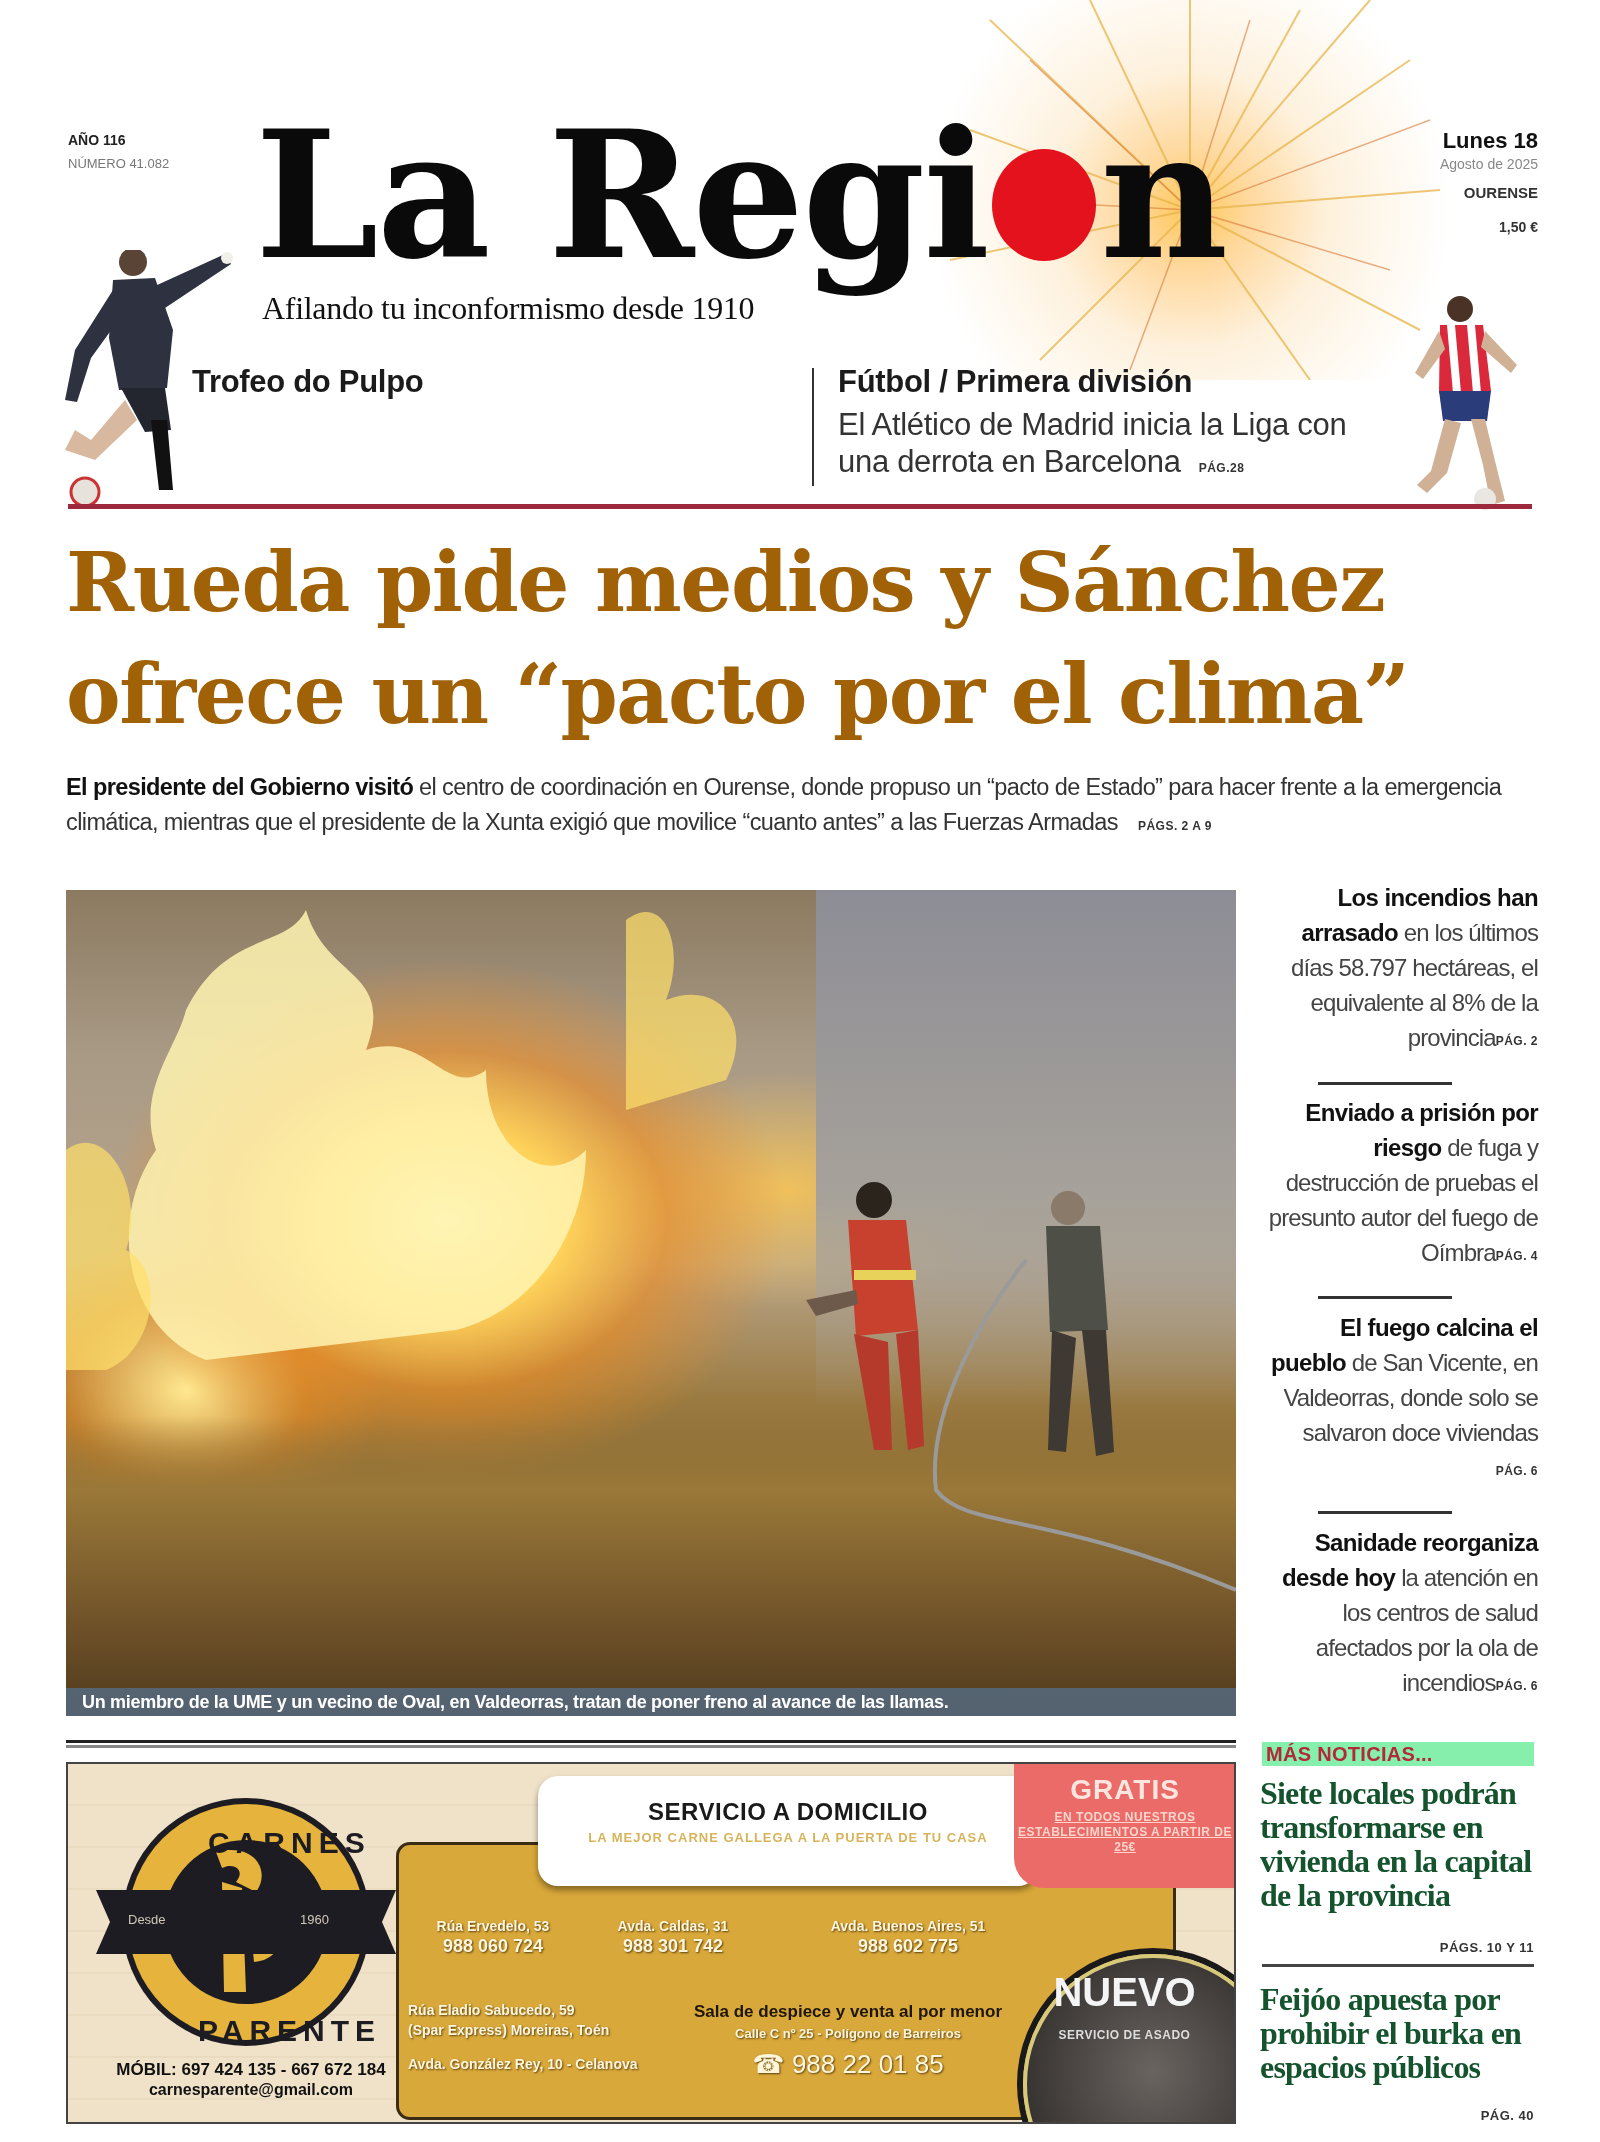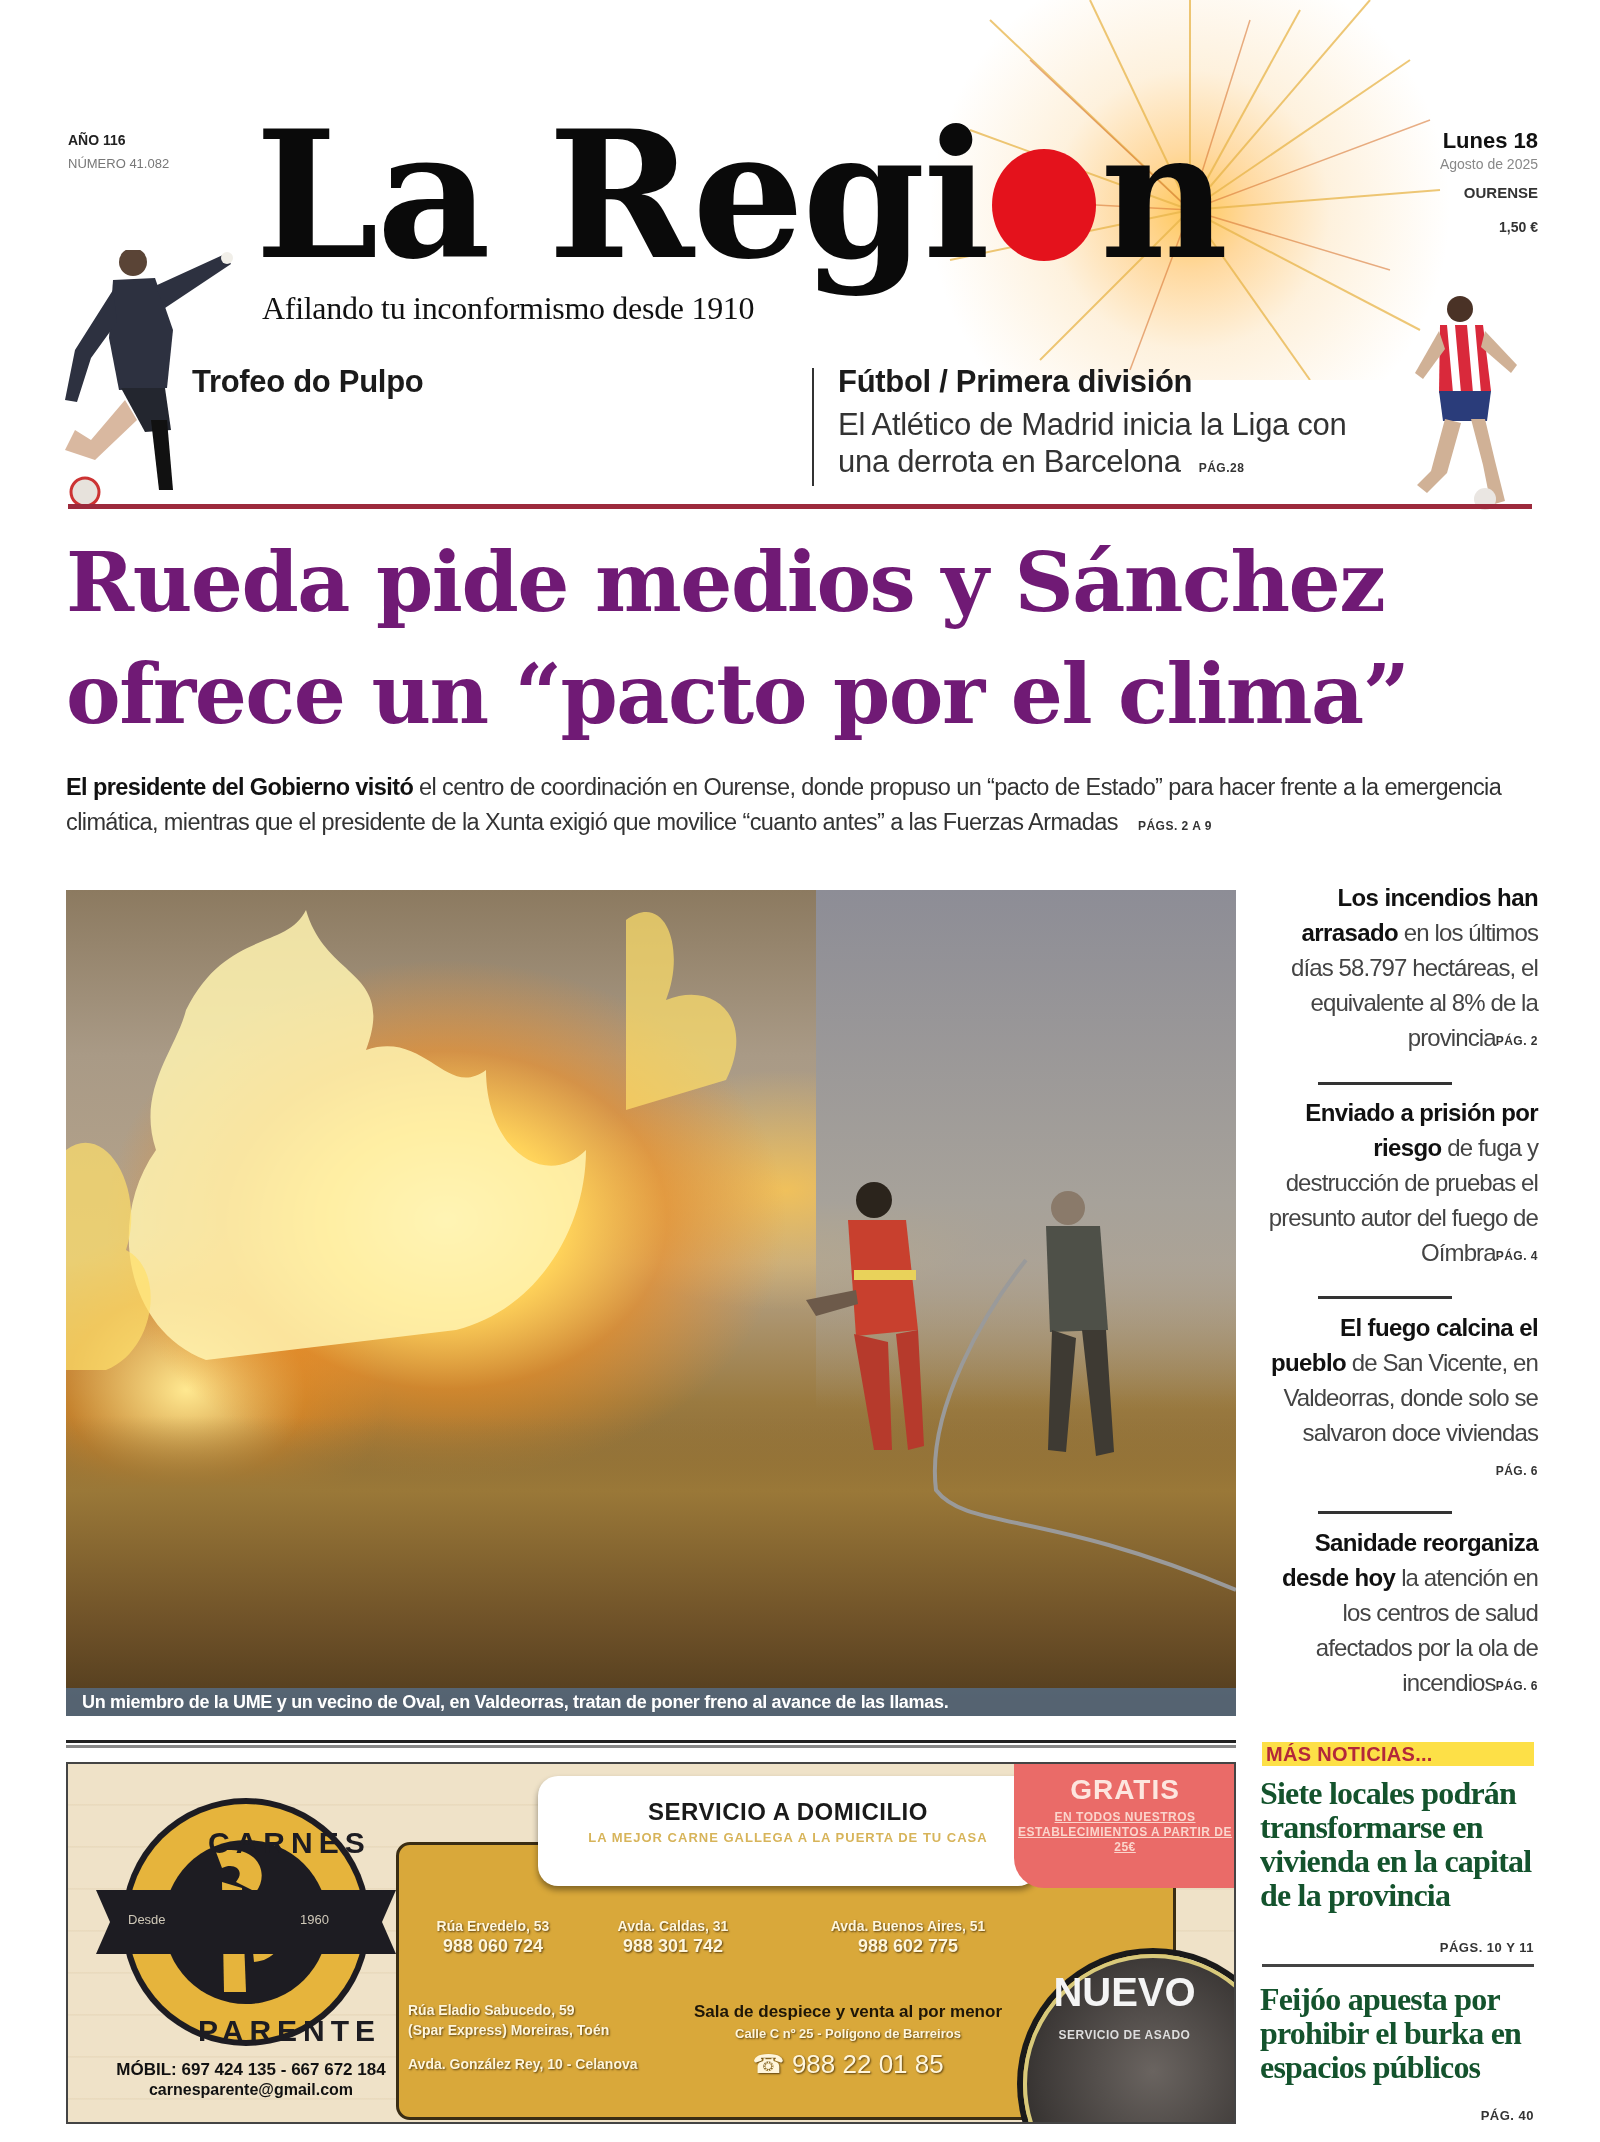--- a/index.html
+++ b/index.html
@@ -50,21 +50,21 @@
   .teaser-left { left: 192px; width: 600px; }
   .teaser-right { left: 838px; width: 560px; }
   .teaser-divider { position: absolute; left: 812px; top: 368px; width: 2px; height: 118px; background: #333; }
 
   .red-rule { position: absolute; left: 68px; top: 504px; width: 1464px; height: 5px; background: #9c2a3c; }
 
   
   .headline {
     position: absolute; left: 66px; top: 526px; width: 1480px;
     font-family: "DejaVu Serif", serif; font-weight: bold; font-size: 82px; line-height: 112px;
-    letter-spacing: -1.5px; color: #701a75;
+    letter-spacing: -1.5px; color: #a16207;
   }
   .deck {
     position: absolute; left: 66px; top: 770px; width: 1480px;
     font-size: 23.5px; line-height: 35px; color: #333; letter-spacing: -0.6px;
   }
   .deck b { color: #111; }
   .deck .pag { font-weight: bold; font-size: 12px; color: #333; margin-left: 20px; letter-spacing: 0.5px; }
   .photo {
     position: absolute; left: 66px; top: 890px; width: 1170px; height: 826px; overflow: hidden;
     background:
@@ -89,21 +89,21 @@
 
   
   .side { position: absolute; left: 1262px; width: 276px; }
   .side-item { font-size: 24px; line-height: 35px; color: #444; letter-spacing: -0.9px; text-align: right; }
   .side-item b { color: #111; letter-spacing: -0.6px; }
   .side-item .pag { float: right; font-weight: bold; font-size: 12px; color: #333; letter-spacing: 0.5px; margin-top: 4px; }
   .side-rule { position: absolute; left: 1318px; width: 134px; height: 3px; background: #333; }
 
   .more-news-label {
     position: absolute; left: 1262px; top: 1742px; width: 272px; height: 24px;
-    background: #fde047; color: #b3283a; font-weight: bold; font-size: 20px; line-height: 24px; padding-left: 4px;
+    background: #86efac; color: #b3283a; font-weight: bold; font-size: 20px; line-height: 24px; padding-left: 4px;
     letter-spacing: 0.3px;
   }
   .more-item { position: absolute; left: 1260px; width: 285px; font-family: "Liberation Serif", serif; font-weight: bold; font-size: 32px; line-height: 34px; color: #14532d; letter-spacing: -0.8px; }
   .more-pag { position: absolute; right: 66px; font-weight: bold; font-size: 13px; color: #333; letter-spacing: 0.5px; }
   .more-rule { position: absolute; left: 1262px; top: 1964px; width: 272px; height: 3px; background: #444; }
 
   
   .double-rule { position: absolute; left: 66px; top: 1740px; width: 1170px; height: 8px; border-top: 3px solid #222; border-bottom: 3px solid #888; }
   .ad {
     position: absolute; left: 66px; top: 1762px; width: 1170px; height: 362px; overflow: hidden;

